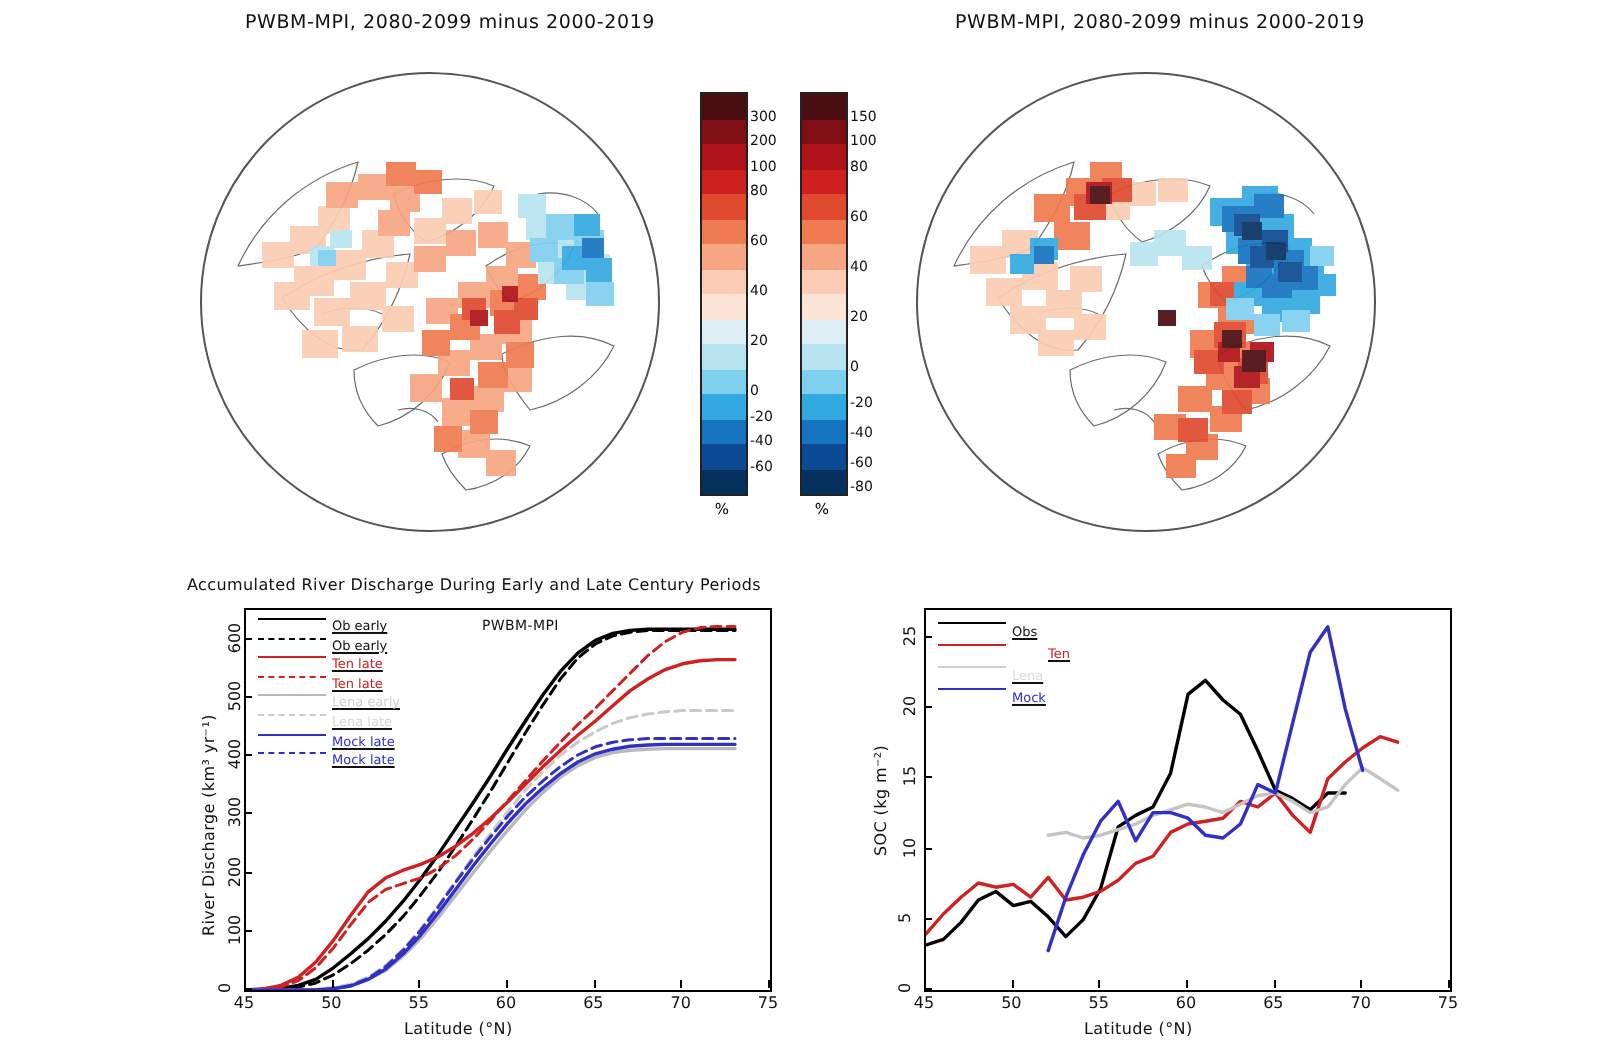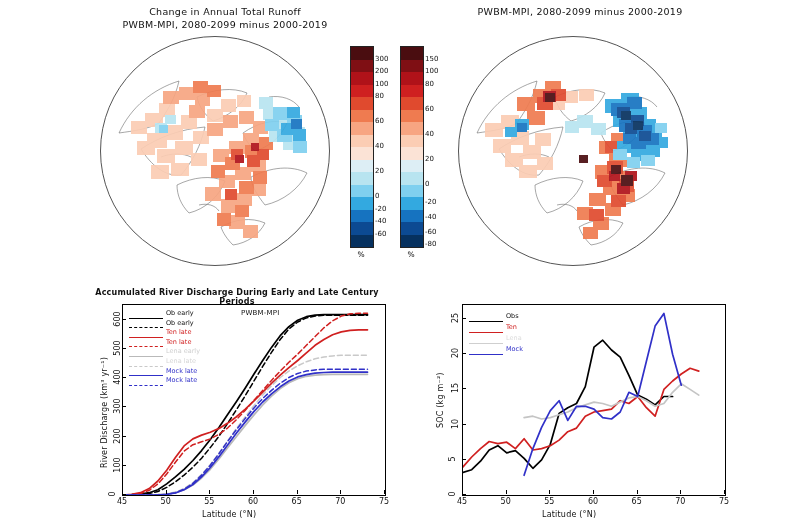--- a/index.html
+++ b/index.html
@@ -15,32 +15,31 @@
   .cbunit{position:absolute;font-size:7.5px;text-align:center;width:22px;}
   
   .chart{position:absolute;}
   .plotbox{position:absolute;border:1px solid #000;background:#fff;overflow:hidden;}
   .ctitle{position:absolute;width:100%;text-align:center;font-size:8px;letter-spacing:.2px;color:#111;}
   .xlab,.ylab{position:absolute;font-size:8px;color:#111;letter-spacing:.2px;}
   .ylab{transform-origin:0 0;transform:rotate(-90deg);white-space:nowrap;}
   .tkx{position:absolute;font-size:8px;transform:translateX(-50%);color:#111;}
   .tky{position:absolute;font-size:8px;transform:translateY(-50%) rotate(-90deg);color:#111;white-space:nowrap;}
   .legend{position:absolute;font-size:6.5px;line-height:9.6px;color:#111;}
-  .lgrow{display:flex;align-items:flex-end;height:9.6px;}
+  .lgrow{display:flex;align-items:flex-start;height:9.6px;text-decoration:underline;}
   .lgline{width:34px;height:0;border-top-width:1.4px;margin-right:3px;}
   .lgtxt{white-space:nowrap;}
   .annot{position:absolute;font-size:7px;color:#111;letter-spacing:.2px;}
   svg{display:block;}
 </style>
 </head>
 <body>
 
 <div class="panel" style="left:60px;top:4px;width:330px;height:270px;">
   <div class="ttl" style="top:2px;">
-    <div>Change in Annual Total Runoff</div>
     <div>PWBM-MPI, 2080-2099 minus 2000-2019</div>
   </div>
   <div class="globe" style="left:40px;top:32px;width:228px;height:228px;">
     <svg width="228" height="228" viewBox="0 0 228 228">
       <g fill="none" stroke="#6b6b6b" stroke-width="0.6">
         <path d="M18,96 C30,70 52,52 78,44 C74,62 66,74 58,86 C48,92 32,94 18,96Z"></path>
         <path d="M40,112 C58,100 80,92 104,90 C100,108 92,124 80,138 C64,140 50,128 40,112Z"></path>
         <path d="M96,60 C112,52 132,50 146,56 C140,70 126,80 112,84 C104,78 98,70 96,60Z"></path>
         <path d="M142,96 C156,86 172,82 186,86 C180,100 168,110 154,114 C148,108 144,102 142,96Z"></path>
         <path d="M76,148 C92,140 110,138 124,144 C118,160 104,172 88,176 C80,168 76,158 76,148Z"></path>
@@ -336,21 +335,21 @@
         </g>
         <g fill="#1673c0">
           <rect x="58" y="86" width="10" height="9"></rect>
         </g>
       </g>
     </svg>
   </div>
 </div>
 
 <div class="chart" style="left:92px;top:288px;width:300px;height:240px;">
-  <div class="ctitle" style="top:0px;left:-5px;font-weight:bold;">Accumulated River Discharge During Early and Late Century Periods</div>
+  <div class="ctitle" style="top:0px;left:-5px;">Accumulated River Discharge During Early and Late Century Periods</div>
   <div class="ylab" style="left:8px;top:180px;">River Discharge (km³ yr⁻¹)</div>
   <div class="xlab" style="left:110px;top:222px;">Latitude (°N)</div>
 
   <div class="plotbox" style="left:30px;top:16px;width:262px;height:190px;">
     <svg width="262" height="190" viewBox="0 0 262 190">
       <g id="rd-lines" fill="none" stroke-linecap="round" stroke-linejoin="round">
           <path d="M0.0,190.0 L8.7,189.7 L17.5,189.1 L26.2,187.7 L34.9,184.7 L43.7,178.9 L52.4,171.9 L61.1,164.3 L69.9,155.5 L78.6,145.6 L87.3,134.5 L96.1,122.2 L104.8,109.3 L113.5,96.5 L122.3,83.0 L131.0,69.0 L139.7,55.5 L148.5,42.4 L157.2,30.7 L165.9,21.6 L174.7,15.2 L183.4,11.7 L192.1,10.2 L200.9,9.6 L209.6,9.6 L218.3,9.6 L227.1,9.6 L235.8,9.6 L244.5,9.6" stroke="#000000" stroke-width="1.7"></path>
           <path d="M0.0,190.0 L8.7,189.7 L17.5,189.4 L26.2,188.5 L34.9,186.5 L43.7,182.4 L52.4,176.8 L61.1,170.1 L69.9,162.2 L78.6,153.2 L87.3,142.6 L96.1,131.0 L104.8,118.1 L113.5,104.6 L122.3,90.6 L131.0,76.0 L139.7,61.4 L148.5,47.4 L157.2,34.5 L165.9,24.0 L174.7,17.0 L183.4,12.9 L192.1,11.1 L200.9,10.2 L209.6,10.2 L218.3,10.2 L227.1,10.2 L235.8,10.2 L244.5,10.2" stroke="#000000" stroke-width="1.5" stroke-dasharray="5,3"></path>
           <path d="M0.0,190.0 L8.7,189.4 L17.5,187.7 L26.2,183.6 L34.9,176.0 L43.7,165.2 L52.4,152.6 L61.1,140.9 L69.9,133.9 L78.6,130.1 L87.3,127.2 L96.1,123.4 L104.8,118.1 L113.5,111.7 L122.3,104.1 L131.0,95.9 L139.7,87.1 L148.5,78.3 L157.2,70.2 L165.9,62.6 L174.7,55.5 L183.4,47.9 L192.1,40.3 L200.9,34.5 L209.6,29.8 L218.3,26.9 L227.1,25.4 L235.8,24.8 L244.5,24.8" stroke="#d02020" stroke-width="1.7"></path>
           <path d="M0.0,190.0 L8.7,189.7 L17.5,188.5 L26.2,185.3 L34.9,178.9 L43.7,169.0 L52.4,157.3 L61.1,146.2 L69.9,139.7 L78.6,136.8 L87.3,133.9 L96.1,129.2 L104.8,122.8 L113.5,114.6 L122.3,105.2 L131.0,95.3 L139.7,85.4 L148.5,75.4 L157.2,66.1 L165.9,57.3 L174.7,49.1 L183.4,40.3 L192.1,31.6 L200.9,22.8 L209.6,15.8 L218.3,11.1 L227.1,8.8 L235.8,8.2 L244.5,8.2" stroke="#d02020" stroke-width="1.5" stroke-dasharray="5,3"></path>
@@ -442,21 +441,21 @@
           <path d="M0.0,161.9 L8.7,152.0 L17.5,143.6 L26.2,136.5 L34.9,138.6 L43.7,137.2 L52.4,143.6 L61.1,133.7 L69.9,145.0 L78.6,143.6 L87.3,140.7 L96.1,135.1 L104.8,126.7 L113.5,123.1 L122.3,111.2 L131.0,107.0 L139.7,105.6 L148.5,104.1 L157.2,95.7 L165.9,98.5 L174.7,91.5 L183.4,102.7 L192.1,111.2 L200.9,84.4 L209.6,76.0 L218.3,69.0 L227.1,63.3 L235.8,66.1" stroke="#d02020" stroke-width="1.7"></path>
           <path d="M61.1,112.6 L69.9,111.2 L78.6,114.0 L87.3,112.6 L96.1,109.8 L104.8,107.0 L113.5,102.7 L122.3,99.9 L131.0,97.1 L139.7,98.5 L148.5,101.3 L157.2,97.1 L165.9,92.9 L174.7,91.5 L183.4,95.7 L192.1,101.3 L200.9,98.5 L209.6,87.3 L218.3,78.8 L227.1,84.4 L235.8,90.1" stroke="#c4c4c4" stroke-width="1.7"></path>
           <path d="M61.1,170.3 L69.9,143.6 L78.6,122.4 L87.3,105.6 L96.1,95.7 L104.8,115.4 L113.5,101.3 L122.3,101.3 L131.0,104.1 L139.7,112.6 L148.5,114.0 L157.2,107.0 L165.9,87.3 L174.7,91.5 L183.4,56.3 L192.1,21.1 L200.9,8.4 L209.6,49.3 L218.3,80.2" stroke="#3030c8" stroke-width="1.7"></path>
         </g>
     </svg>
     <div class="legend" style="left:6px;top:6px;line-height:11px;">
       <div class="lgrow" style="height:11px;">
           <span class="lgline" style="border-top-style:solid;border-color:#000;border-top-width:1.6px"></span>
           <span class="lgtxt">Obs</span>
         </div>
-      <div class="lgrow" style="height:11px;">
+      <div class="lgrow" style="height:11px;gap:18px;">
           <span class="lgline" style="border-top-style:solid;border-color:#d02020;border-top-width:1.6px"></span>
           <span class="lgtxt" style="color:#d02020">Ten</span>
         </div>
       <div class="lgrow" style="height:11px;">
           <span class="lgline" style="border-top-style:solid;border-color:#cfcfcf;border-top-width:1.6px"></span>
           <span class="lgtxt" style="color:#dcdcdc">Lena</span>
         </div>
       <div class="lgrow" style="height:11px;">
           <span class="lgline" style="border-top-style:solid;border-color:#3030c8;border-top-width:1.6px"></span>
           <span class="lgtxt" style="color:#3030c8">Mock</span>

